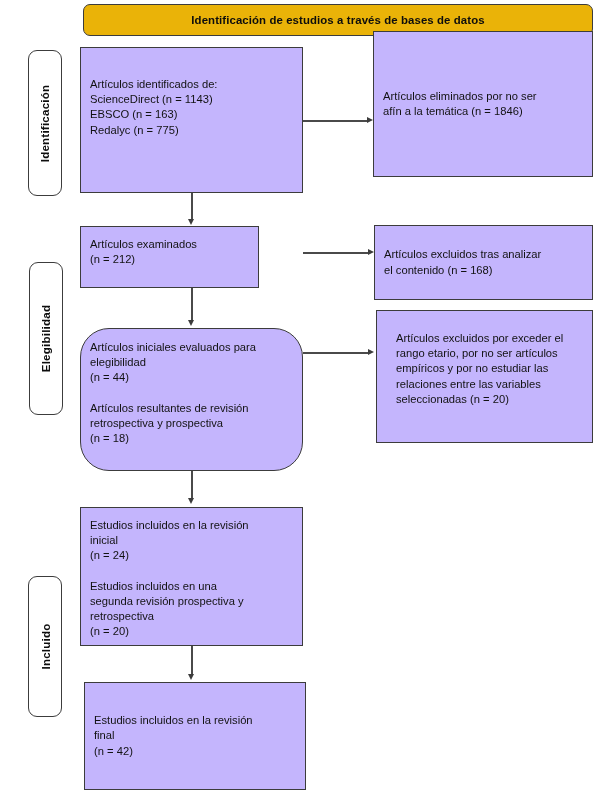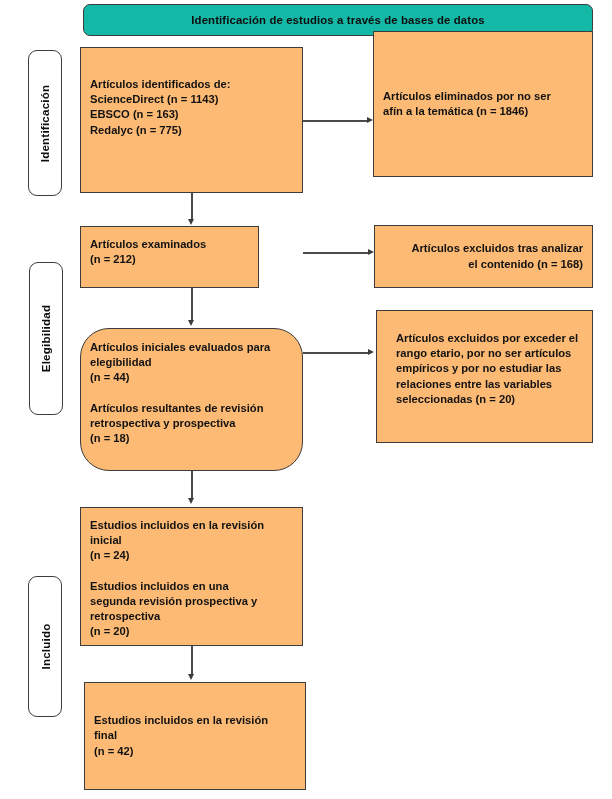--- a/index.html
+++ b/index.html
@@ -15,40 +15,39 @@
     position: relative;
     width: 612px;
     height: 799px;
     background: #ffffff;
     overflow: hidden;
   }
   .box {
     position: absolute;
     box-sizing: border-box;
     border: 1.6px solid #3c3c3c;
-    background: #fdba74;
+    background: #c4b5fd;
     font-size: 11.2px;
     line-height: 15.2px;
     color: #121212;
     white-space: pre-line;
     padding: 0 9px;
     display: flex;
     flex-direction: column;
     justify-content: center;
-    font-weight: bold;
   }
   .box.top-align {
     justify-content: flex-start;
   }
   .title-box {
     position: absolute;
     box-sizing: border-box;
     border: 1.6px solid #3c3c3c;
     border-radius: 7px;
-    background: #14b8a6;
+    background: #eab308;
     display: flex;
     align-items: center;
     justify-content: center;
     font-size: 11.4px;
     font-weight: bold;
     color: #0d0d0d;
     letter-spacing: 0.1px;
   }
   .stage-label {
     position: absolute;
@@ -135,21 +134,21 @@
   <div class="arrow-right" style="left:367px; top:116.5px;"></div>
 
   <div class="v-line" style="left:191px; top:193px; height:27px;"></div>
   <div class="arrow-down" style="left:188px; top:219px;"></div>
 
   <div class="box top-align" style="left:80px; top:226px; width:179px; height:62px; padding-top:10px;">
     <p class="para">Artículos examinados
 (n = 212)</p>
   </div>
 
-  <div class="box" style="left:374px; top:225px; width:219px; height:63px;text-align:right;">
+  <div class="box" style="left:374px; top:225px; width:219px; height:75px;">
     <p class="para">Artículos excluidos tras analizar
 el contenido (n = 168)</p>
   </div>
 
   <div class="h-line" style="left:303px; top:252px; width:66px;"></div>
   <div class="arrow-right" style="left:368px; top:248.5px;"></div>
 
   <div class="v-line" style="left:191px; top:288px; height:33px;"></div>
   <div class="arrow-down" style="left:188px; top:320px;"></div>
 

